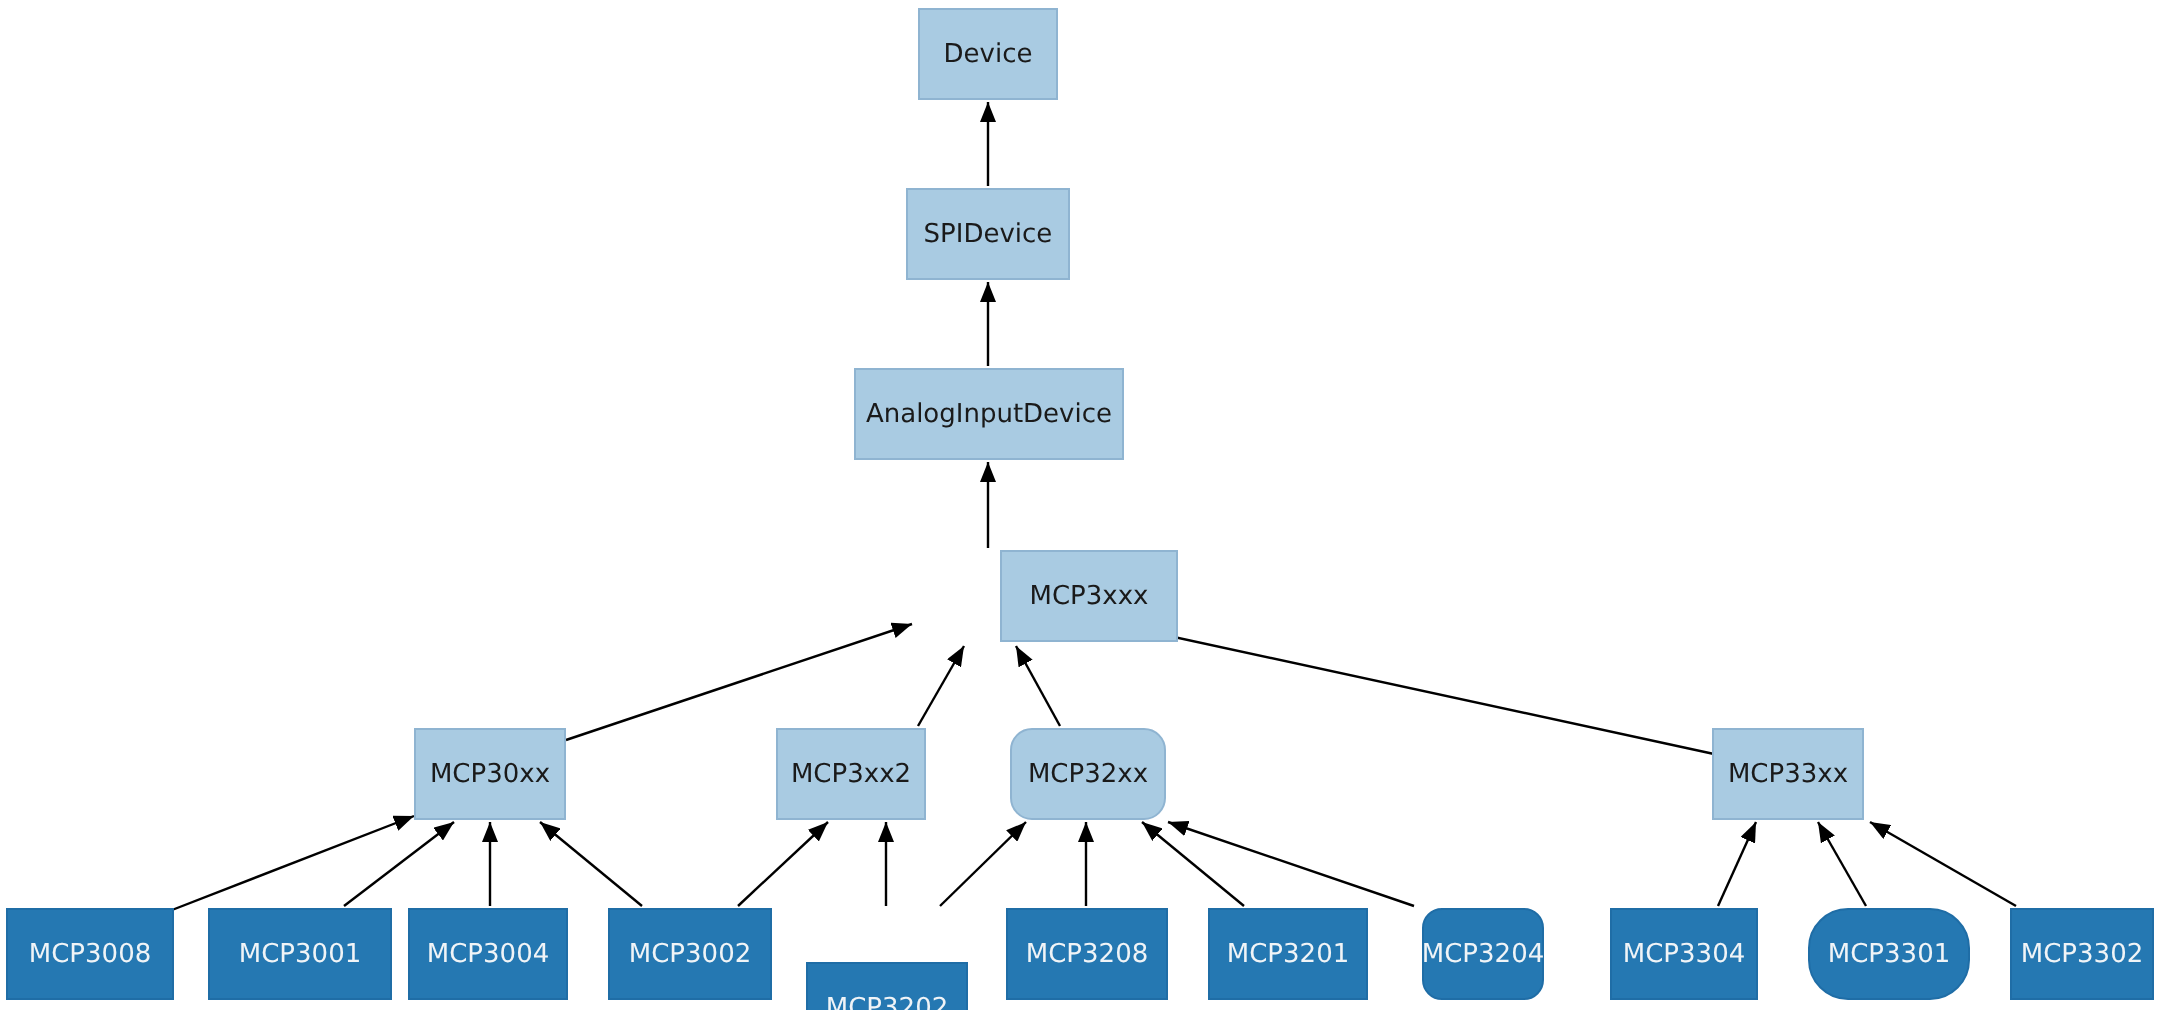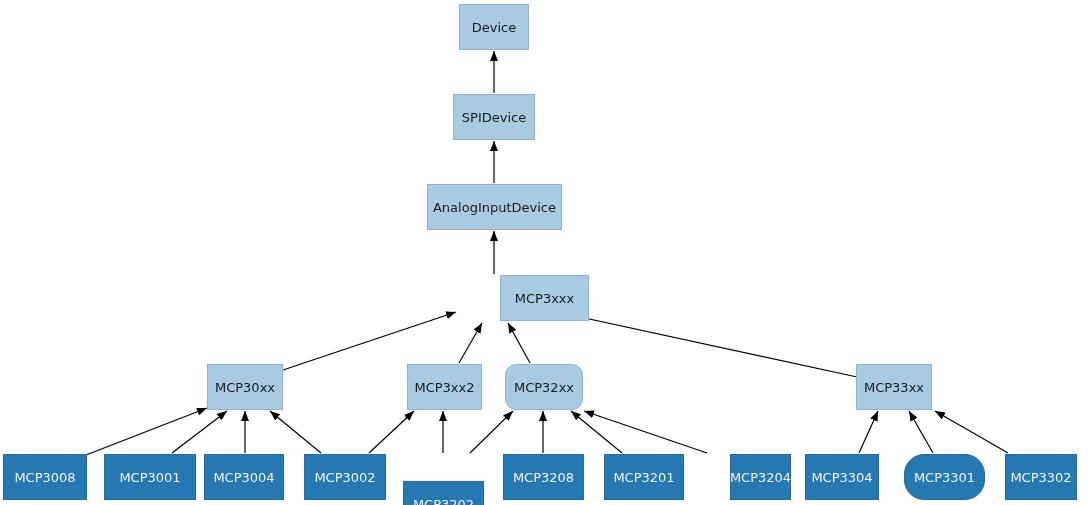--- a/index.html
+++ b/index.html
@@ -81,29 +81,29 @@
     <line x1="933" y1="453" x2="909" y2="411" marker-end="url(#arrow)"></line>
     <line x1="1008" y1="453" x2="935" y2="411" marker-end="url(#arrow)"></line>
   </svg>
 
   <div class="node light" style="left:459px;  top:4px;   width:70px;">Device</div>
   <div class="node light" style="left:453px;  top:94px;  width:82px;">SPIDevice</div>
   <div class="node light" style="left:427px;  top:184px; width:135px;">AnalogInputDevice</div>
   <div class="node light" style="left:457px;  top:275px; width:89px;margin-left:43px;">MCP3xxx</div>
 
   <div class="node light" style="left:207px;  top:364px; width:76px;">MCP30xx</div>
-  <div class="node light" style="left:407px;  top:364px; width:75px;">MCP3xx2</div>
+  <div class="node light" style="left:388px;  top:364px; width:75px;">MCP3xx2</div>
   <div class="node light" style="left:505px;  top:364px; width:78px;border-radius:11px;">MCP32xx</div>
   <div class="node light" style="left:856px;  top:364px; width:76px;">MCP33xx</div>
 
   <div class="node dark" style="left:3px;    top:454px; width:84px;text-align:right;">MCP3008</div>
   <div class="node dark" style="left:104px;  top:454px; width:92px;">MCP3001</div>
   <div class="node dark" style="left:204px;  top:454px; width:80px;">MCP3004</div>
   <div class="node dark" style="left:304px;  top:454px; width:82px;">MCP3002</div>
   <div class="node dark" style="left:403px;  top:481px; width:81px;">MCP3202</div>
   <div class="node dark" style="left:503px;  top:454px; width:81px;">MCP3208</div>
   <div class="node dark" style="left:604px;  top:454px; width:80px;">MCP3201</div>
-  <div class="node dark" style="left:730px;  top:454px; width:61px;">MCP3204</div>
+  <div class="node dark" style="left:711px;  top:454px; width:61px;border-radius:10px;">MCP3204</div>
   <div class="node dark" style="left:805px;  top:454px; width:74px;">MCP3304</div>
   <div class="node dark" style="left:904px;  top:454px; width:81px;border-radius:20px;">MCP3301</div>
   <div class="node dark" style="left:1005px; top:454px; width:72px;text-align:center;">MCP3302</div>
 
 </div>
 
 </body></html>

